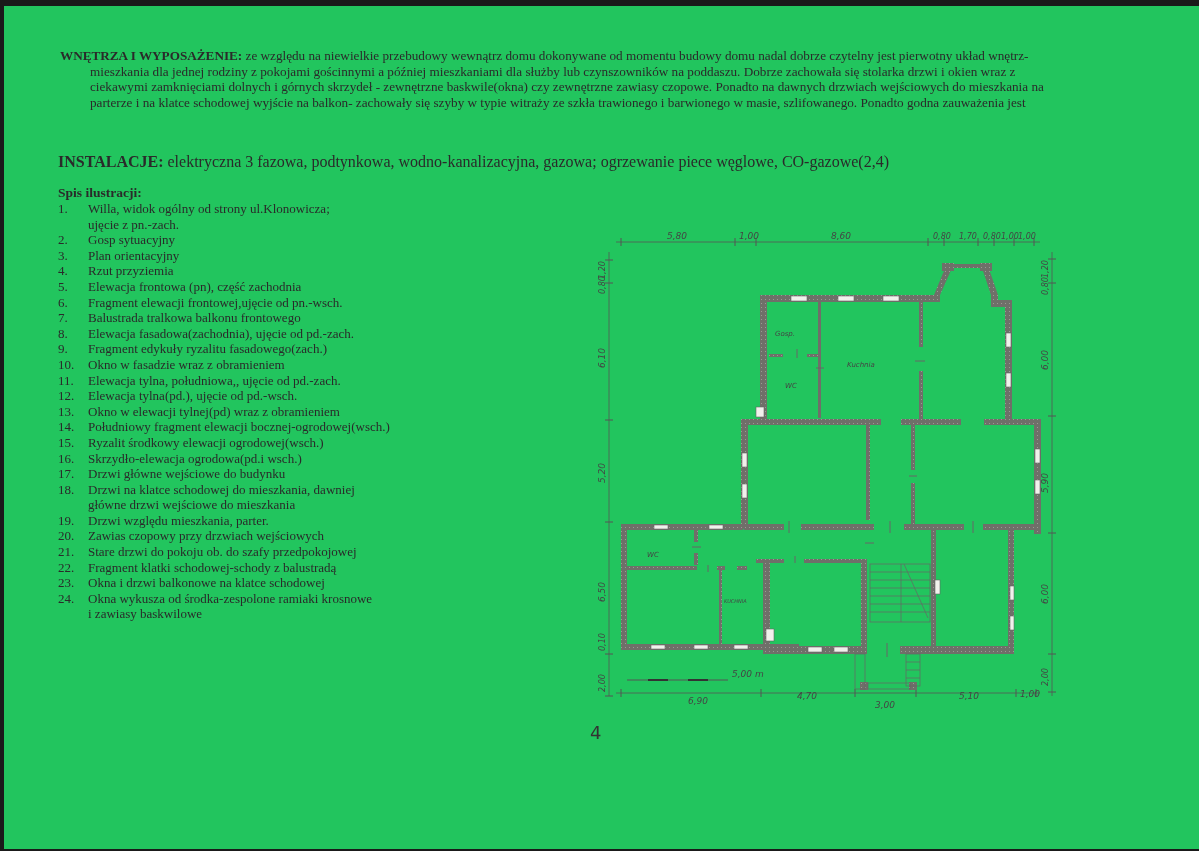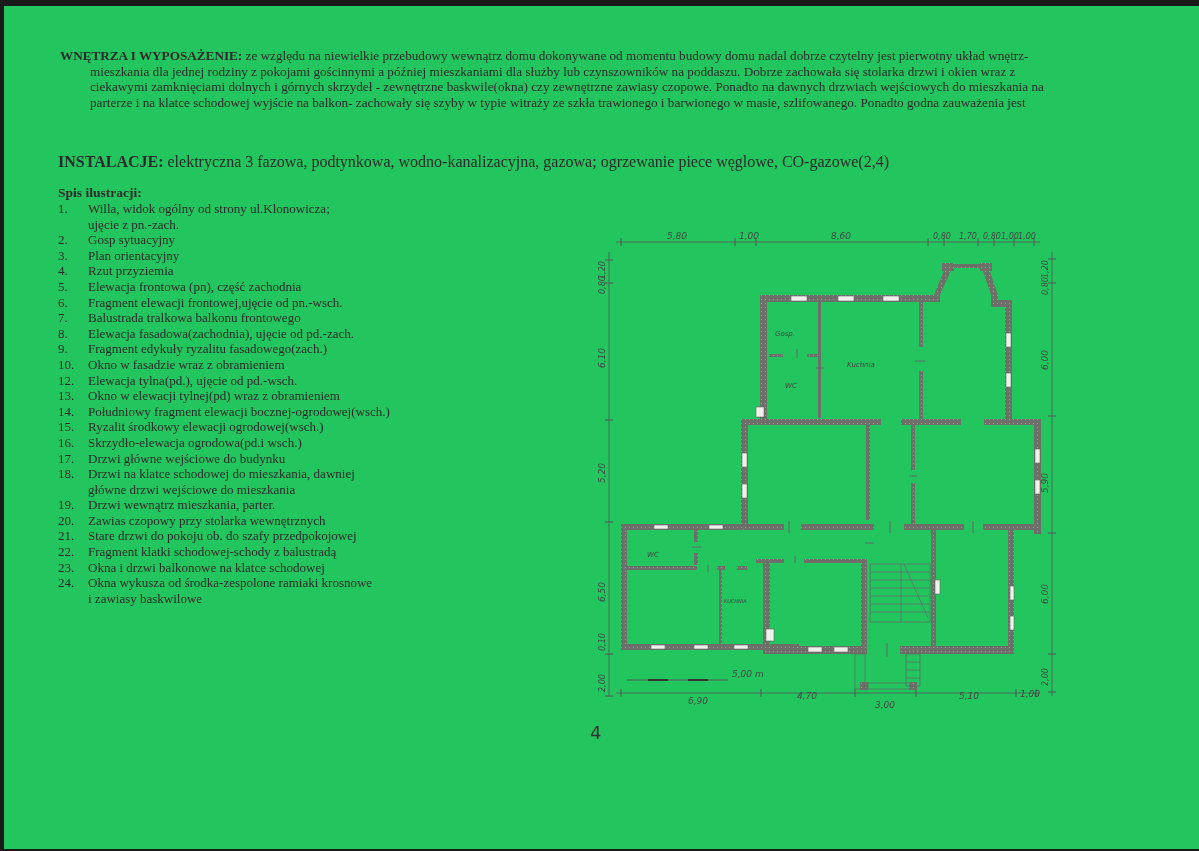--- a/index.html
+++ b/index.html
@@ -78,20 +78,24 @@
       </div>
       <div class="item">
         <span class="num">9.</span>
         <span>Fragment edykuły ryzalitu fasadowego(zach.)</span>
       </div>
       <div class="item">
         <span class="num">10.</span>
         <span>Okno w fasadzie wraz z obramieniem</span>
       </div>
       <div class="item">
+        <span class="num">11.</span>
+        <span>Elewacja tylna, południowa,, ujęcie od pd.-zach.</span>
+      </div>
+      <div class="item">
         <span class="num">12.</span>
         <span>Elewacja tylna(pd.), ujęcie od pd.-wsch.</span>
       </div>
       <div class="item">
         <span class="num">13.</span>
         <span>Okno w elewacji tylnej(pd) wraz z obramieniem</span>
       </div>
       <div class="item">
         <span class="num">14.</span>
         <span>Południowy fragment elewacji bocznej-ogrodowej(wsch.)</span>
@@ -108,25 +112,25 @@
         <span class="num">17.</span>
         <span>Drzwi główne wejściowe do budynku</span>
       </div>
       <div class="item">
         <span class="num">18.</span>
         <span>Drzwi na klatce schodowej do mieszkania, dawniej</span>
       </div>
       <div class="sub">główne drzwi wejściowe do mieszkania</div>
       <div class="item">
         <span class="num">19.</span>
-        <span>Drzwi wewnątrz mieszkania, parter.</span>
+        <span>Drzwi względu mieszkania, parter.</span>
       </div>
       <div class="item">
         <span class="num">20.</span>
-        <span>Zawias czopowy przy stolarka wewnętrznych</span>
+        <span>Zawias czopowy przy drzwiach wejściowych</span>
       </div>
       <div class="item">
         <span class="num">21.</span>
         <span>Stare drzwi do pokoju ob. do szafy przedpokojowej</span>
       </div>
       <div class="item">
         <span class="num">22.</span>
         <span>Fragment klatki schodowej-schody z balustradą</span>
       </div>
       <div class="item">

